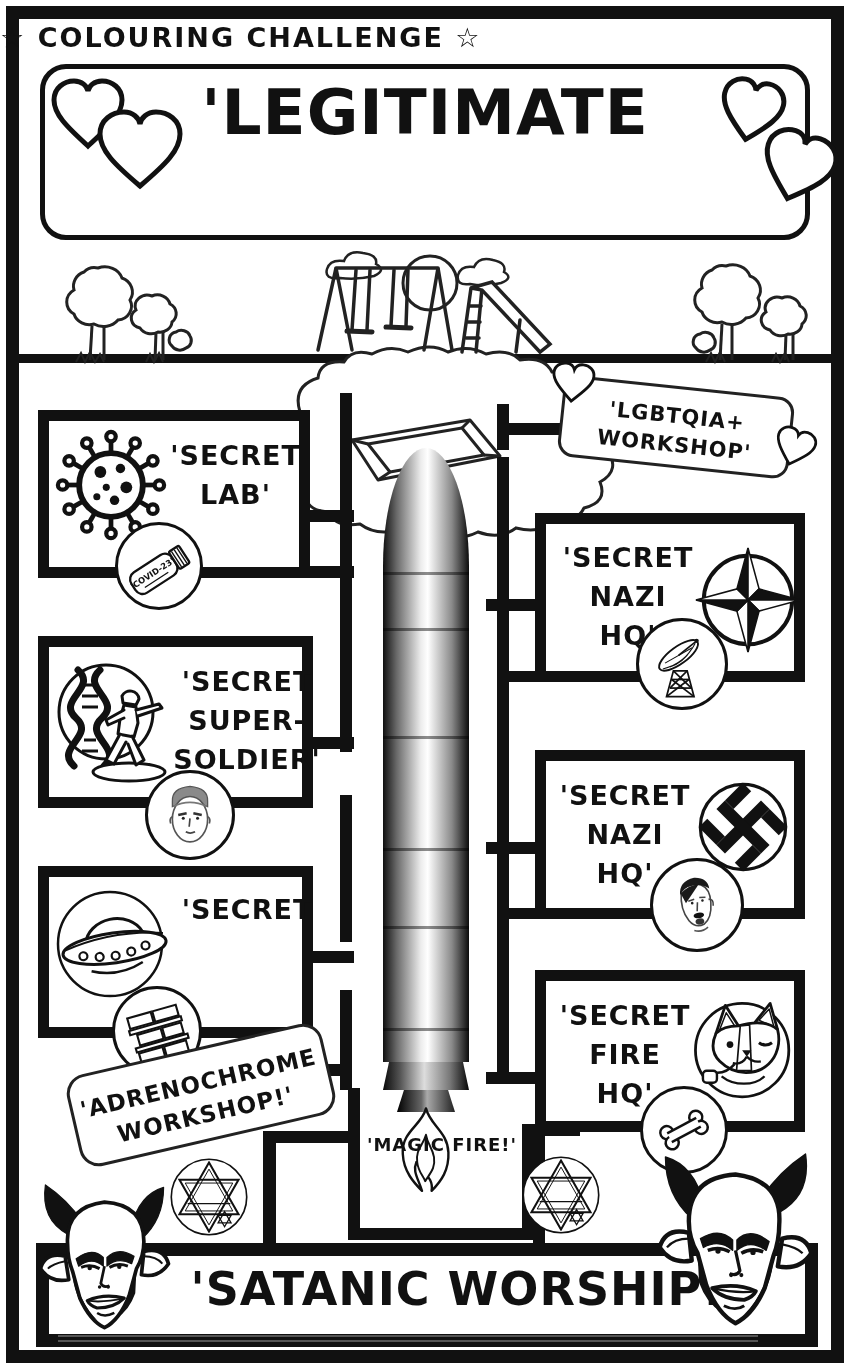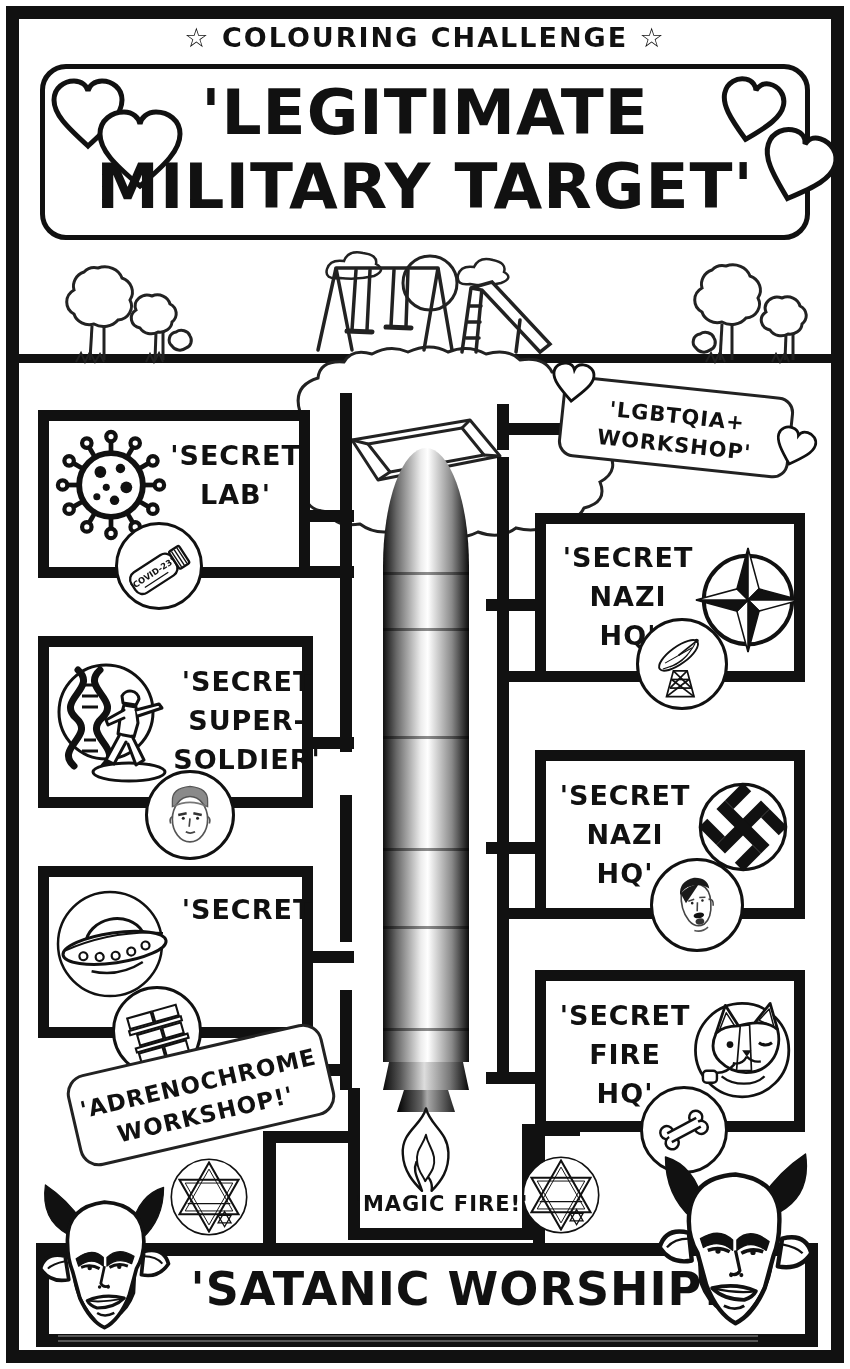--- a/index.html
+++ b/index.html
@@ -2,21 +2,21 @@
 <html><head>
 <meta charset="utf-8">
 <style>
   html,body{margin:0;padding:0;background:#fff;}
   #poster{position:relative;width:850px;height:1369px;background:#fff;overflow:hidden;
           font-family:"DejaVu Sans",sans-serif;color:#111;}
   .abs{position:absolute;box-sizing:border-box;}
   
   .frame{left:6px;top:6px;width:838px;height:1357px;border:13px solid #111;z-index:0;}
   
-  .challenge{left:0;top:22px;width:850px;text-align:center;font-size:27px;font-weight:700;
+  .challenge{left:0;top:22px;width:850px;font-size:27px;font-weight:700;
              letter-spacing:2px;z-index:2;}
   .banner{left:40px;top:64px;width:770px;height:176px;border:5px solid #111;border-radius:26px;z-index:2;background:#fff;}
   .title{left:40px;top:76px;width:770px;text-align:center;font-size:63px;font-weight:700;
          line-height:1.18;letter-spacing:1px;z-index:4;}
   
   .w{position:absolute;background:#111;z-index:3;}
   .divider{left:6px;top:354px;width:838px;height:9px;background:#111;z-index:1;}
   
   .mbox{border:11px solid #111;background:#fff;z-index:3;}
   .blabel{z-index:4;text-align:center;font-size:27px;font-weight:700;line-height:1.45;letter-spacing:1px;}
@@ -68,21 +68,20 @@
   <svg class="abs" style="left:712px;top:74px;z-index:3;" width="135" height="135" viewBox="0 0 135 135">
     <g transform="rotate(12 40 35)">
       <path d="M40 66 C20 48 10 37 10 25 C10 14 19 7 28 7 C35 7 39 12 40 16 C41 12 45 7 52 7 C61 7 70 14 70 25 C70 37 60 48 40 66 Z" fill="#fff" stroke="#111" stroke-width="5"></path>
     </g>
     <g transform="rotate(18 85 95)">
       <path d="M85 126 C62 106 50 94 50 80 C50 67 61 59 72 59 C80 59 84 64 85 69 C86 64 90 59 98 59 C109 59 120 67 120 80 C120 94 108 106 85 126 Z" fill="#fff" stroke="#111" stroke-width="5"></path>
     </g>
   </svg>
   <div class="abs title">
     <div>'LEGITIMATE</div>
-    <div>MILITARY TARGET'</div>
   </div>
 
   <div class="abs divider"></div>
 
   <svg class="abs" style="left:0;top:248px;z-index:2;" width="850" height="300" viewBox="0 248 850 300">
 
     <path d="M300,470 Q282,440 300,412 Q292,386 318,378 Q320,360 344,362 Q352,348 372,354 Q390,344 408,352 Q430,342 448,352 Q468,344 486,354 Q508,348 520,360 Q544,356 552,372 Q576,372 582,390 Q604,396 600,416 Q618,430 606,448 Q622,470 600,482 Q608,502 584,508 Q576,524 552,522 Q540,534 516,528 Q500,540 478,532 Q458,542 438,532 Q416,540 398,530 Q376,536 360,524 Q336,528 328,512 Q304,510 306,492 Q290,486 300,470 Z" fill="#fff" stroke="#222" stroke-width="3"></path>
 
     <circle cx="430" cy="283" r="27" fill="#fff" stroke="#222" stroke-width="3"></circle>
     <path d="M340,278 q-16,2 -13,-9 q3,-10 17,-8 q4,-11 19,-8 q15,2 13,11 q11,6 -2,12 q-17,4 -34,2 Z" fill="#fff" stroke="#222" stroke-width="2.5"></path>
@@ -431,21 +430,21 @@
       <div class="seam" style="top:462px;"></div>
     </div>
     <div class="skirt"></div>
     <div class="nozzle"></div>
   </div>
 
   <svg class="abs" style="left:390px;top:1106px;z-index:4;" width="72" height="92" viewBox="0 0 90 115">
     <path d="M45,3 C40,24 14,32 16,60 C17,82 30,96 40,106 C35,90 28,82 33,70 C39,84 55,88 52,106 C64,94 74,80 73,58 C72,32 50,24 45,3 Z" fill="#fff" stroke="#111" stroke-width="3" stroke-linejoin="round"></path>
     <path d="M45,36 C41,50 32,54 34,70 C35,82 42,88 44,94 C50,84 57,78 55,64 C53,52 47,48 45,36 Z" fill="#fff" stroke="#111" stroke-width="2.4" stroke-linejoin="round"></path>
   </svg>
-  <div class="abs caption" style="left:352px;top:1192px;width:180px;font-size:21px;letter-spacing:1px;">'MAGIC FIRE!'</div>
+  <div class="abs caption" style="left:352px;top:1134px;width:180px;font-size:18px;letter-spacing:1px;">'MAGIC FIRE!'</div>
 
   <div class="abs sign" style="left:560px;top:386px;width:232px;height:82px;transform:rotate(6deg);">
     <svg class="abs" style="left:-16px;top:-16px;" width="44" height="42" viewBox="0 0 46 42">
       <path d="M23 40 C10 28 2 20 2 12 C2 5 8 1 14 1 C19 1 22 4 23 7 C24 4 27 1 32 1 C38 1 44 5 44 12 C44 20 36 28 23 40 Z" fill="#fff" stroke="#111" stroke-width="3"></path>
     </svg>
     <svg class="abs" style="left:212px;top:26px;transform:rotate(12deg);" width="42" height="40" viewBox="0 0 46 42">
       <path d="M23 40 C10 28 2 20 2 12 C2 5 8 1 14 1 C19 1 22 4 23 7 C24 4 27 1 32 1 C38 1 44 5 44 12 C44 20 36 28 23 40 Z" fill="#fff" stroke="#111" stroke-width="3"></path>
     </svg>
     <div class="txt" style="padding-top:13px;">
       <div>'LGBTQIA+</div>

